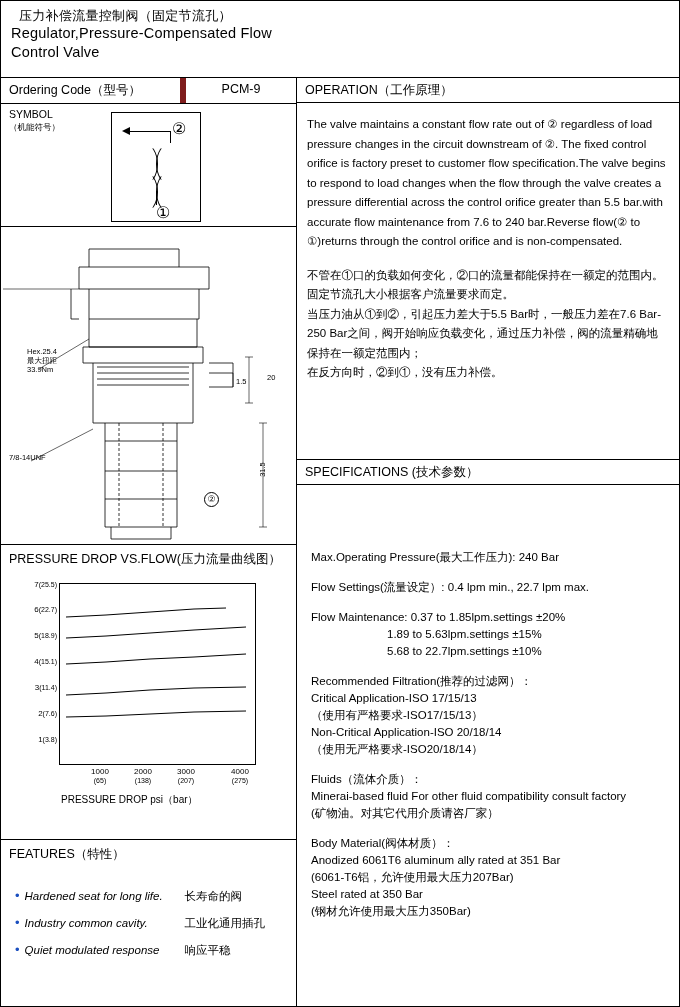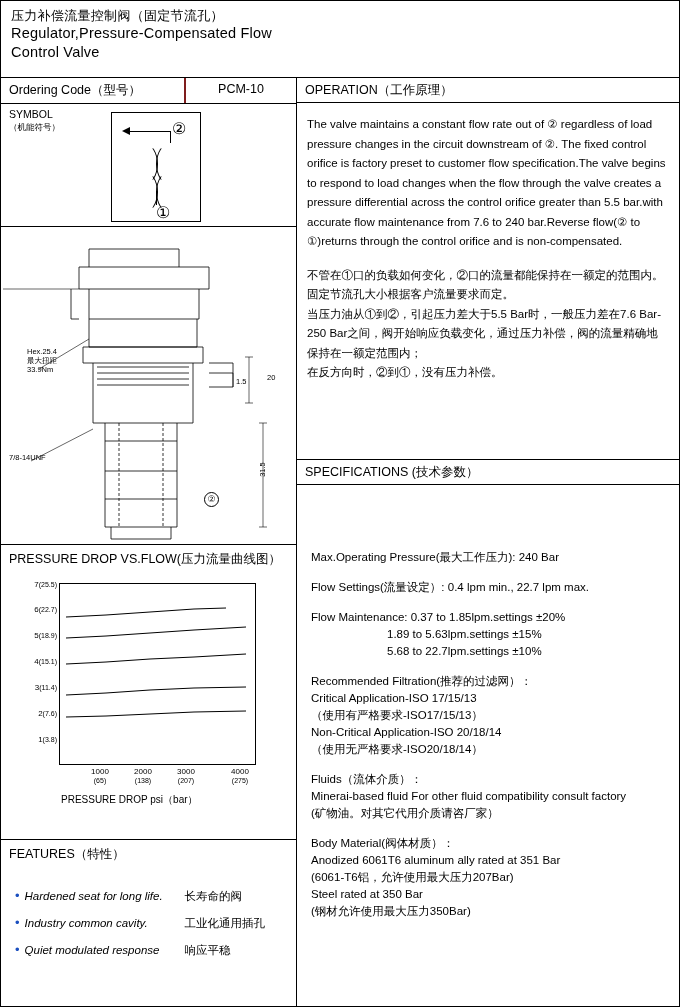--- a/index.html
+++ b/index.html
@@ -27,20 +27,21 @@
     width: 678px;
     height: 77px;
     box-sizing: border-box;
     border-bottom: 1px solid #000;
     padding: 6px 10px 0 10px;
   }
   .title-cn {
     font-size: 13px;
     line-height: 17px;
     letter-spacing: 0.3px;
+    margin-left: 8px;
   }
   .title-en {
     font-size: 14.5px;
     line-height: 19px;
     letter-spacing: 0.2px;
   }
   
   .left-col {
     position: absolute;
     left: 0; top: 77px;
@@ -50,21 +51,21 @@
     border-right: 1px solid #000;
   }
   .order-row {
     display: flex;
     height: 25px;
     border-bottom: 1px solid #000;
   }
   .order-label {
     flex: 0 0 185px;
     box-sizing: border-box;
-    border-right: 2px solid #7f1d1d;
+    border-right: 6px solid #7f1d1d;
     font-size: 12.5px;
     padding: 4px 0 0 8px;
   }
   .order-code {
     flex: 1;
     box-sizing: border-box;
     font-size: 12.5px;
     padding: 4px 0 0 0;
     text-align: center;
   }
@@ -274,21 +275,21 @@
   <div class="title-block">
     <div class="title-cn">压力补偿流量控制阀（固定节流孔）</div>
     <div class="title-en">Regulator,Pressure-Compensated Flow</div>
     <div class="title-en">Control Valve</div>
   </div>
 
   <div class="left-col">
 
     <div class="order-row">
       <div class="order-label">Ordering Code（型号）</div>
-      <div class="order-code">PCM-10</div>
+      <div class="order-code">PCM-9</div>
     </div>
 
     <div class="symbol-sec">
       <div class="symbol-title">
         <span>SYMBOL</span><br>
         <small>（机能符号）</small>
       </div>
       <div class="symbol-box">
         <div class="sym-arrow"></div>
         <div class="sym-v-line"></div>

